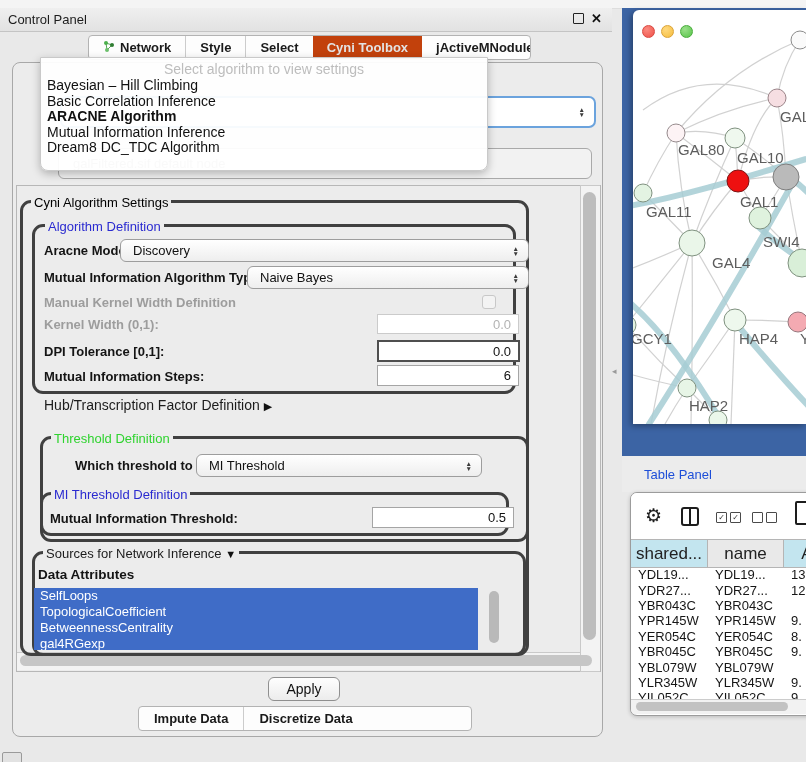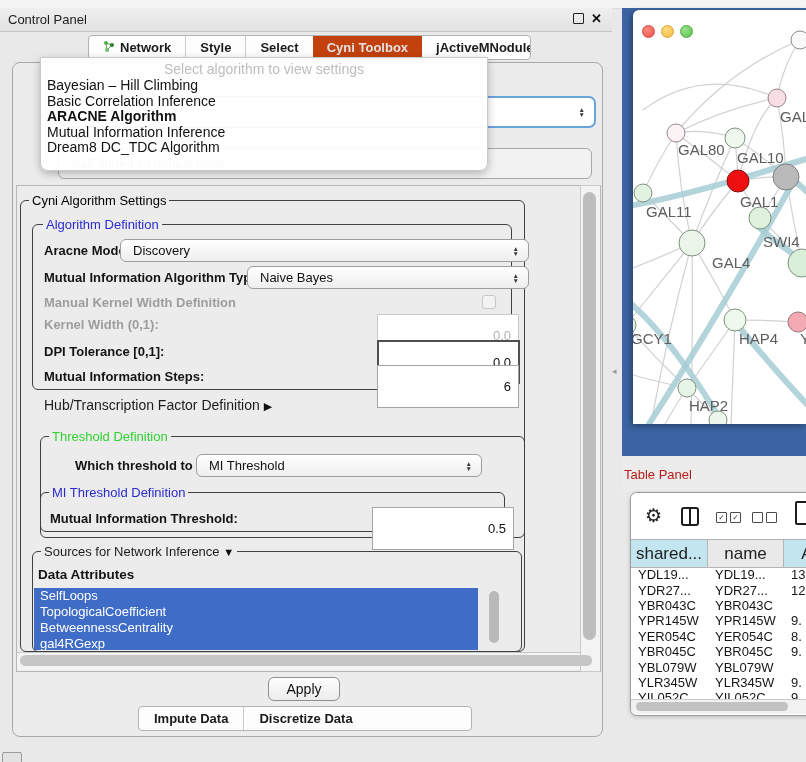--- a/index.html
+++ b/index.html
@@ -35,32 +35,32 @@
   #popup .ph{font-size:14px;color:#bdbdbd;text-align:center;padding-top:3px;height:17px}
   .algo-item{font-size:14px;color:#111;padding:0 6px;height:15.5px;line-height:15.5px;white-space:nowrap}
   .algo-item.sel{font-weight:bold}
   
   #spane{left:16px;top:185px;width:583px;height:485px;border:1px solid #b7b7b7;background:#ececec}
   #vtrack{left:580px;top:185px;width:19px;height:485px;background:#f3f3f3;border:1px solid #c9c9c9;border-right:none}
   #vthumb{left:583px;top:192px;width:13px;height:448px;background:#bdbdbd;border-radius:7px}
   #htrack{left:17px;top:652px;width:563px;height:17px;background:#f3f3f3;border-top:1px solid #c9c9c9}
   #hthumb{left:20px;top:655px;width:572px;height:11px;background:#c6c6c6;border-radius:6px}
   
-  .grp{position:absolute;border:1px solid #404040;border-radius:6px}
+  .grp{position:absolute;border:3px solid #404040;border-radius:11px}
   .gt{position:absolute;top:-8px;background:#ececec;padding:0 3px;font-size:13px;white-space:nowrap}
   .gt.blue{color:#2a2ad0}
   .gt.green{color:#2fd32f}
   .blbl{position:absolute;font-size:13px;font-weight:bold;color:#141414;white-space:nowrap}
   .glbl{position:absolute;font-size:13px;font-weight:bold;color:#9d9d9d;white-space:nowrap}
   .combo{position:absolute;background:linear-gradient(#ffffff,#eeeeee);border:1px solid #9d9d9d;
          border-radius:6px;font-size:13px;color:#111;display:flex;align-items:center;padding:0 12px}
   .stepper{position:absolute;right:9px;top:50%;transform:translateY(-50%);display:flex;
            flex-direction:column;font-size:6.5px;line-height:5px;color:#3a3a3a}
   .numin{position:absolute;background:#fff;border:1px solid #a5a5a5;font-size:13px;color:#111;
-         display:flex;align-items:center;justify-content:flex-end;padding:11px 7px}
+         display:flex;align-items:center;justify-content:flex-end;padding:0 7px}
   .numin.dis{border:1px solid #cbcbcb;color:#b3b3b3}
   .numin.focus{border:2px solid #4f4f4f}
   .tri{color:#111;font-size:11px}
   #attrlist{left:34px;top:588px;width:460px;height:62px;overflow:hidden}
   .attr-item{width:444px;height:16px;line-height:16px;background:#3f6cc7;color:#fff;
              font-size:13px;padding-left:6px;box-sizing:border-box;white-space:nowrap}
   #attrthumb{left:489px;top:591px;width:10px;height:52px;background:#b9b9b9;border-radius:5px}
   #apply{left:268px;top:677px;width:70px;height:22px;background:linear-gradient(#fefefe,#ececec);
          border:1px solid #8f8f8f;border-radius:6px;font-size:14px;color:#111;display:flex;
          align-items:center;justify-content:center}
@@ -70,21 +70,21 @@
   .btab+.btab{border-left:1px solid #cccccc}
   .btab.sel{background:#8b8b8b;color:#e3e3e3;border-left:none}
   #miniicon{left:2px;top:752px;width:18px;height:14px;border:1px solid #9a9a9a;border-radius:2px;background:#e2e2e2}
   #splitarrow{left:612px;top:366px;font-size:9px;color:#9a9a9a}
   
   #canvas{left:622px;top:8px;width:184px;height:448px;background:#3c64a4}
   #netwin{left:633px;top:10px;width:173px;height:414px;background:#fff;border-top-left-radius:6px;
           overflow:hidden;box-shadow:-2px 2px 6px rgba(0,0,0,0.35)}
   .light{position:absolute;width:11px;height:11px;border-radius:50%}
   #tp-header{left:622px;top:456px;width:184px;height:36px;background:#ececec;display:flex;align-items:center}
-  #tp-header .t{font-size:13px;color:#b91c1c;margin-left:2px}
+  #tp-header .t{font-size:13px;color:#1d4ed8;margin-left:22px}
   #tablewin{left:630px;top:492px;width:200px;height:222px;background:#fff;border:1px solid #9c9c9c;
             border-radius:7px;overflow:hidden;box-shadow:0 1px 4px rgba(0,0,0,0.2)}
   #ttoolbar{position:absolute;left:0;top:0;width:100%;height:46px;background:#fff}
   .gear{position:absolute;left:14px;top:11px;font-size:19px;color:#1d1d1d}
   .splitic{position:absolute;left:50px;top:14px;width:14px;height:15px;border:2px solid #1d1d1d;border-radius:3px}
   .splitic:after{content:"";position:absolute;left:6px;top:0;width:2px;height:15px;background:#1d1d1d}
   .cbrow{position:absolute;top:19px;display:flex;gap:3px}
   .cb{width:9px;height:9px;border:1.5px solid #4a4a4a;border-radius:1px;font-size:8px;line-height:9px;
       text-align:center;color:#333}
   .docic{position:absolute;left:164px;top:8px;width:16px;height:20px;border:2px solid #1d1d1d;border-radius:2px}

